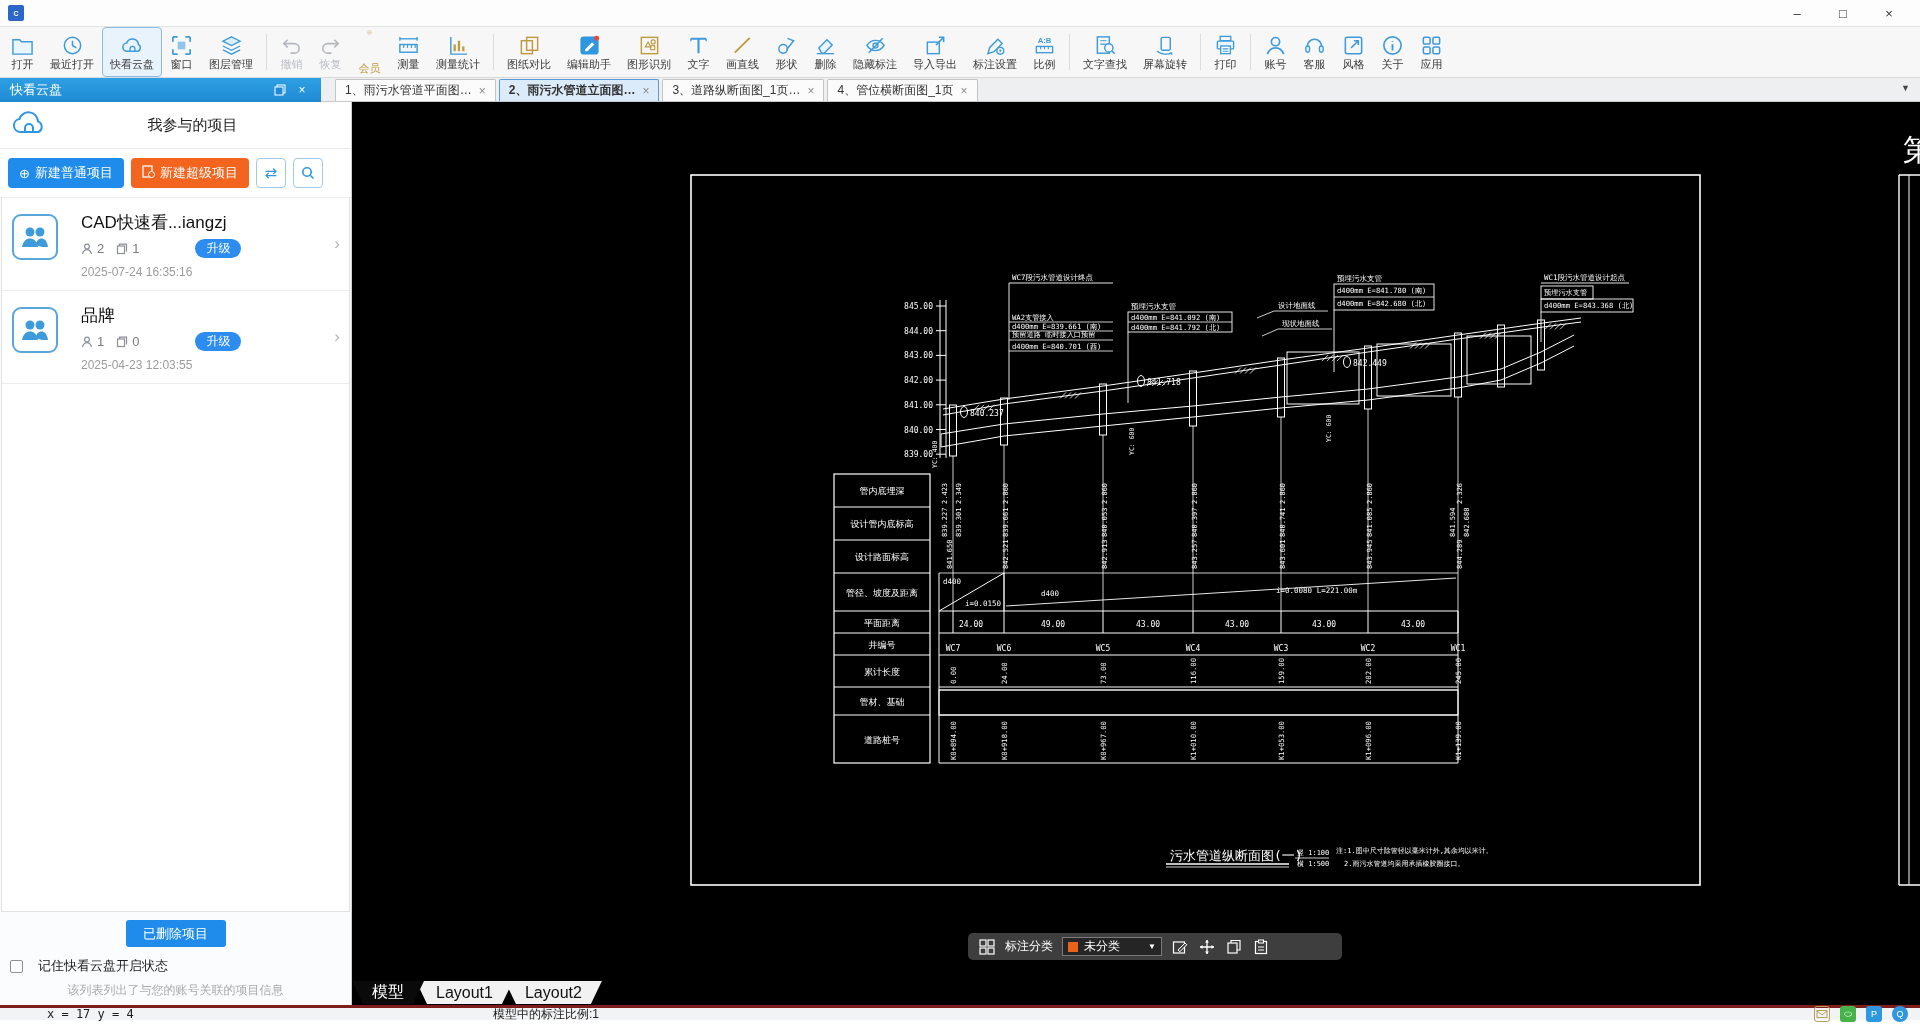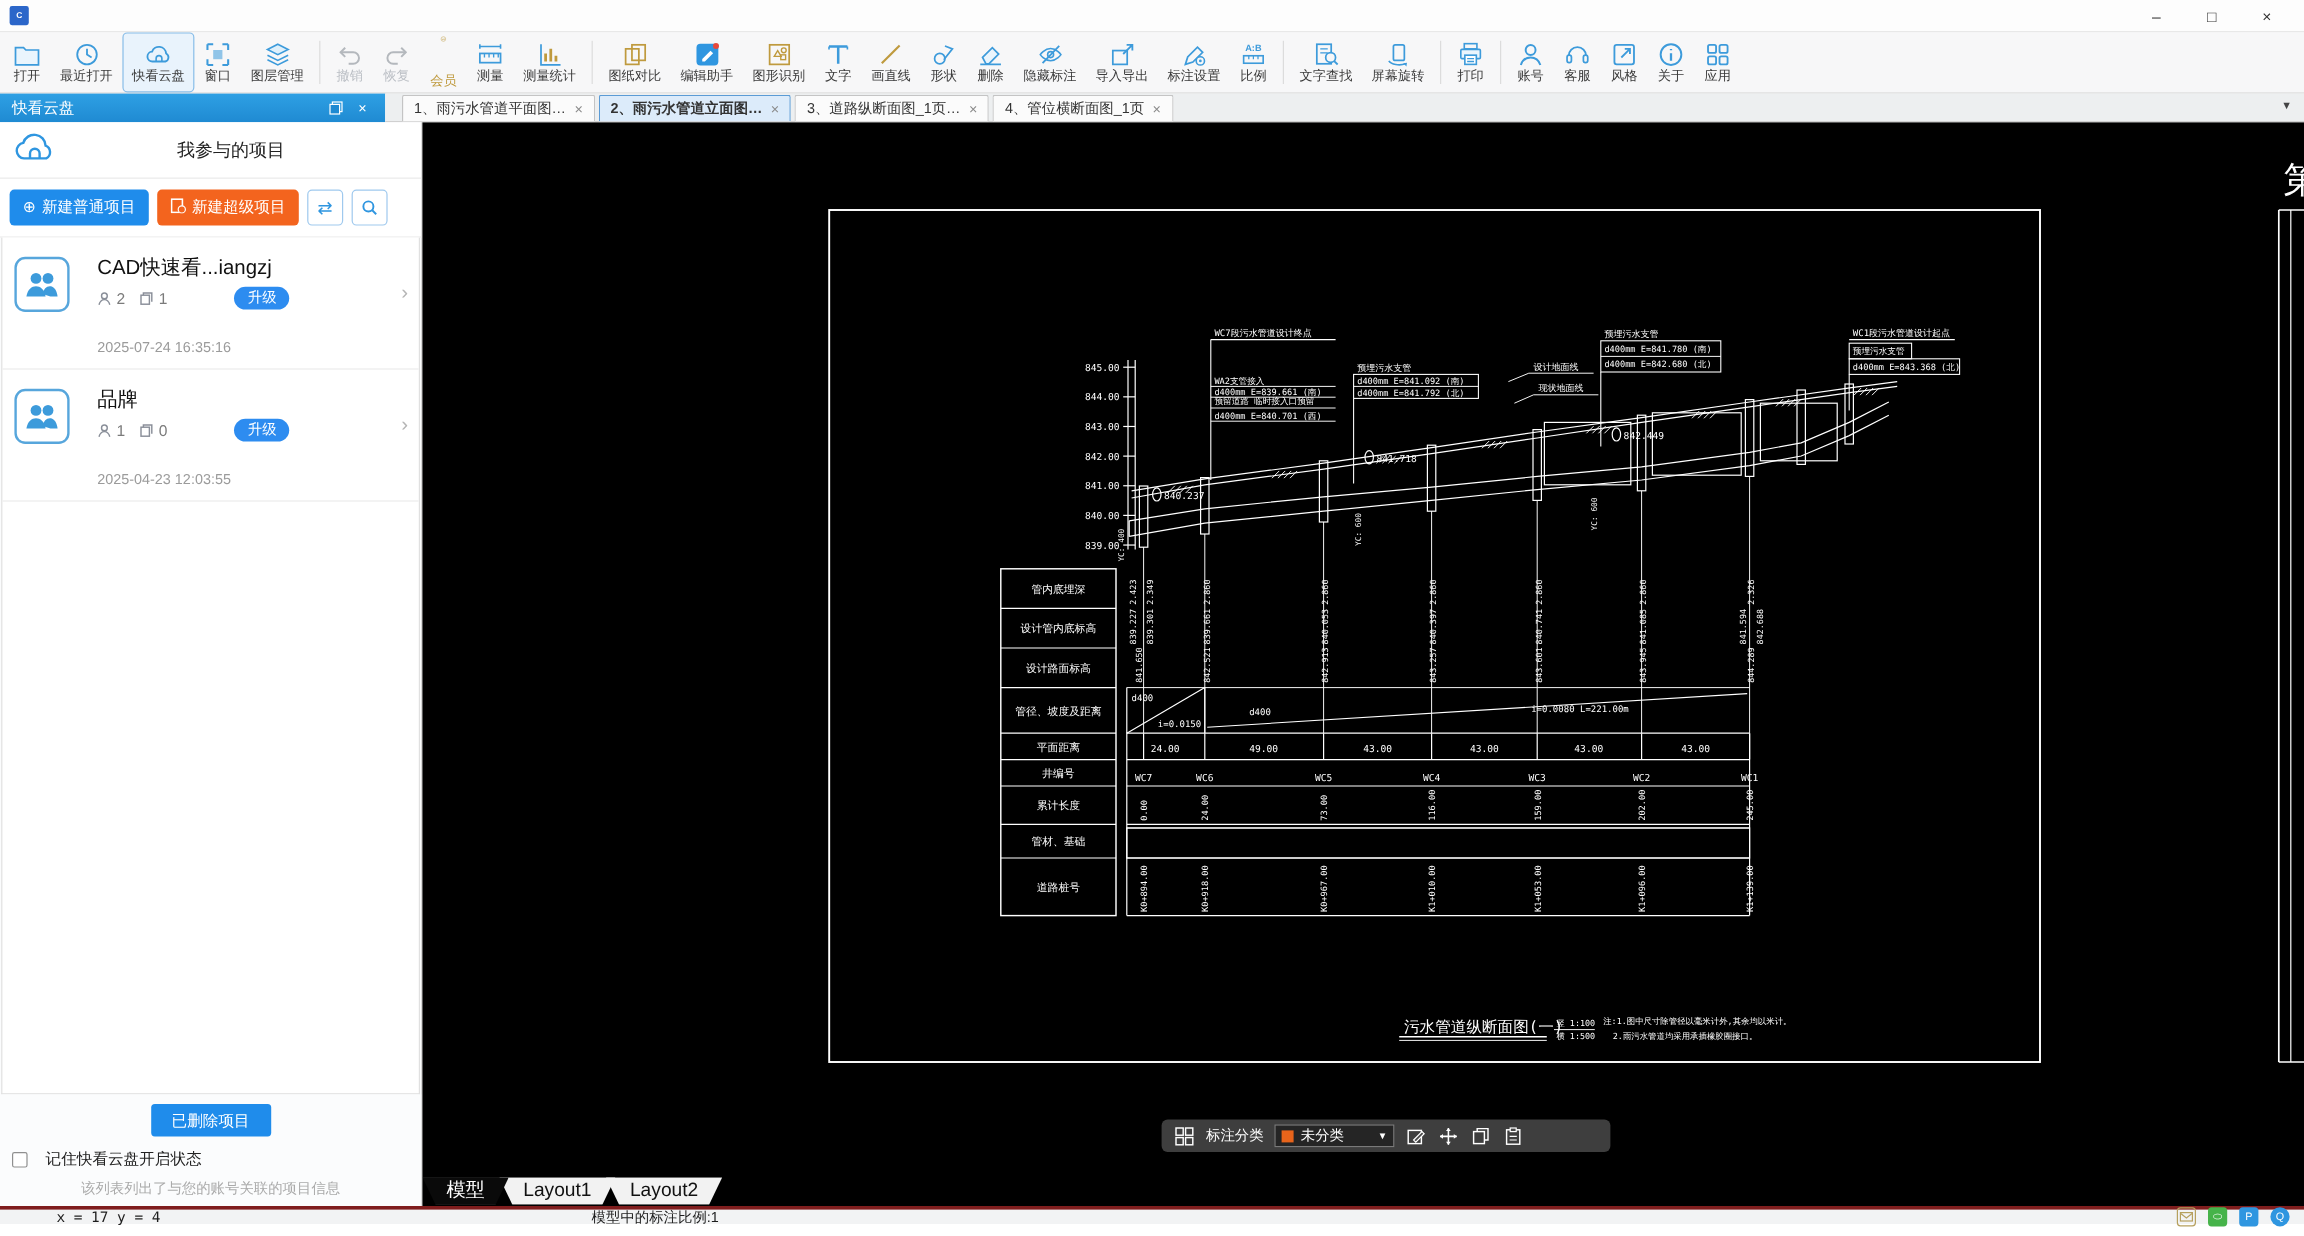--- a/index.html
+++ b/index.html
@@ -57,21 +57,21 @@
   .btn-sq{width:30px;height:30px;border:1px solid #9fc9ee;border-radius:4px;background:#fff;
     display:flex;align-items:center;justify-content:center;color:#2f96e0;font-size:15px;}
   .plist{flex:1;margin:0 1px;border:1px solid #e0e0e0;border-top:none;background:#fff;overflow:hidden;}
   .project{display:flex;padding:13px 10px 11px;border-bottom:1px solid #ececec;position:relative;}
   .avatar{width:46px;height:46px;border:2px solid #57a6dc;border-radius:9px;flex:none;
     display:flex;align-items:center;justify-content:center;margin-top:3px;}
   .pbody{flex:1;padding-left:23px;}
   .pname{font-size:17px;color:#111;margin-bottom:5px;}
   .pmeta{display:flex;align-items:center;gap:4px;color:#7b7b7b;font-size:13px;}
   .badge{background:#2d8cf0;color:#fff;border-radius:10px;padding:1px 11px;font-size:12px;margin-left:52px;}
-  .pdate{color:#9b9b9b;font-size:12px;margin-top:24px;}
+  .pdate{color:#9b9b9b;font-size:12px;margin-top:7px;}
   .chev{position:absolute;right:9px;top:36px;color:#b5b5b5;font-size:17px;}
   .side-bottom{padding:8px 0 6px;background:#fbfcfd;}
   .del-btn{width:100px;height:27px;margin:0 auto 10px;background:#1f8ceb;color:#fff;
     border-radius:3px;font-size:13px;display:flex;align-items:center;justify-content:center;}
   .remember{display:flex;align-items:center;gap:15px;padding-left:10px;font-size:13px;color:#222;}
   .cb{width:13px;height:13px;border:1px solid #8f8f8f;background:#fff;border-radius:2px;flex:none;}
   .footnote{color:#aaa;font-size:12px;text-align:center;margin-top:7px;}
 
   .canvas{flex:1;background:#000;position:relative;overflow:hidden;}
   .canvas svg.draw{position:absolute;left:0;top:0;}

